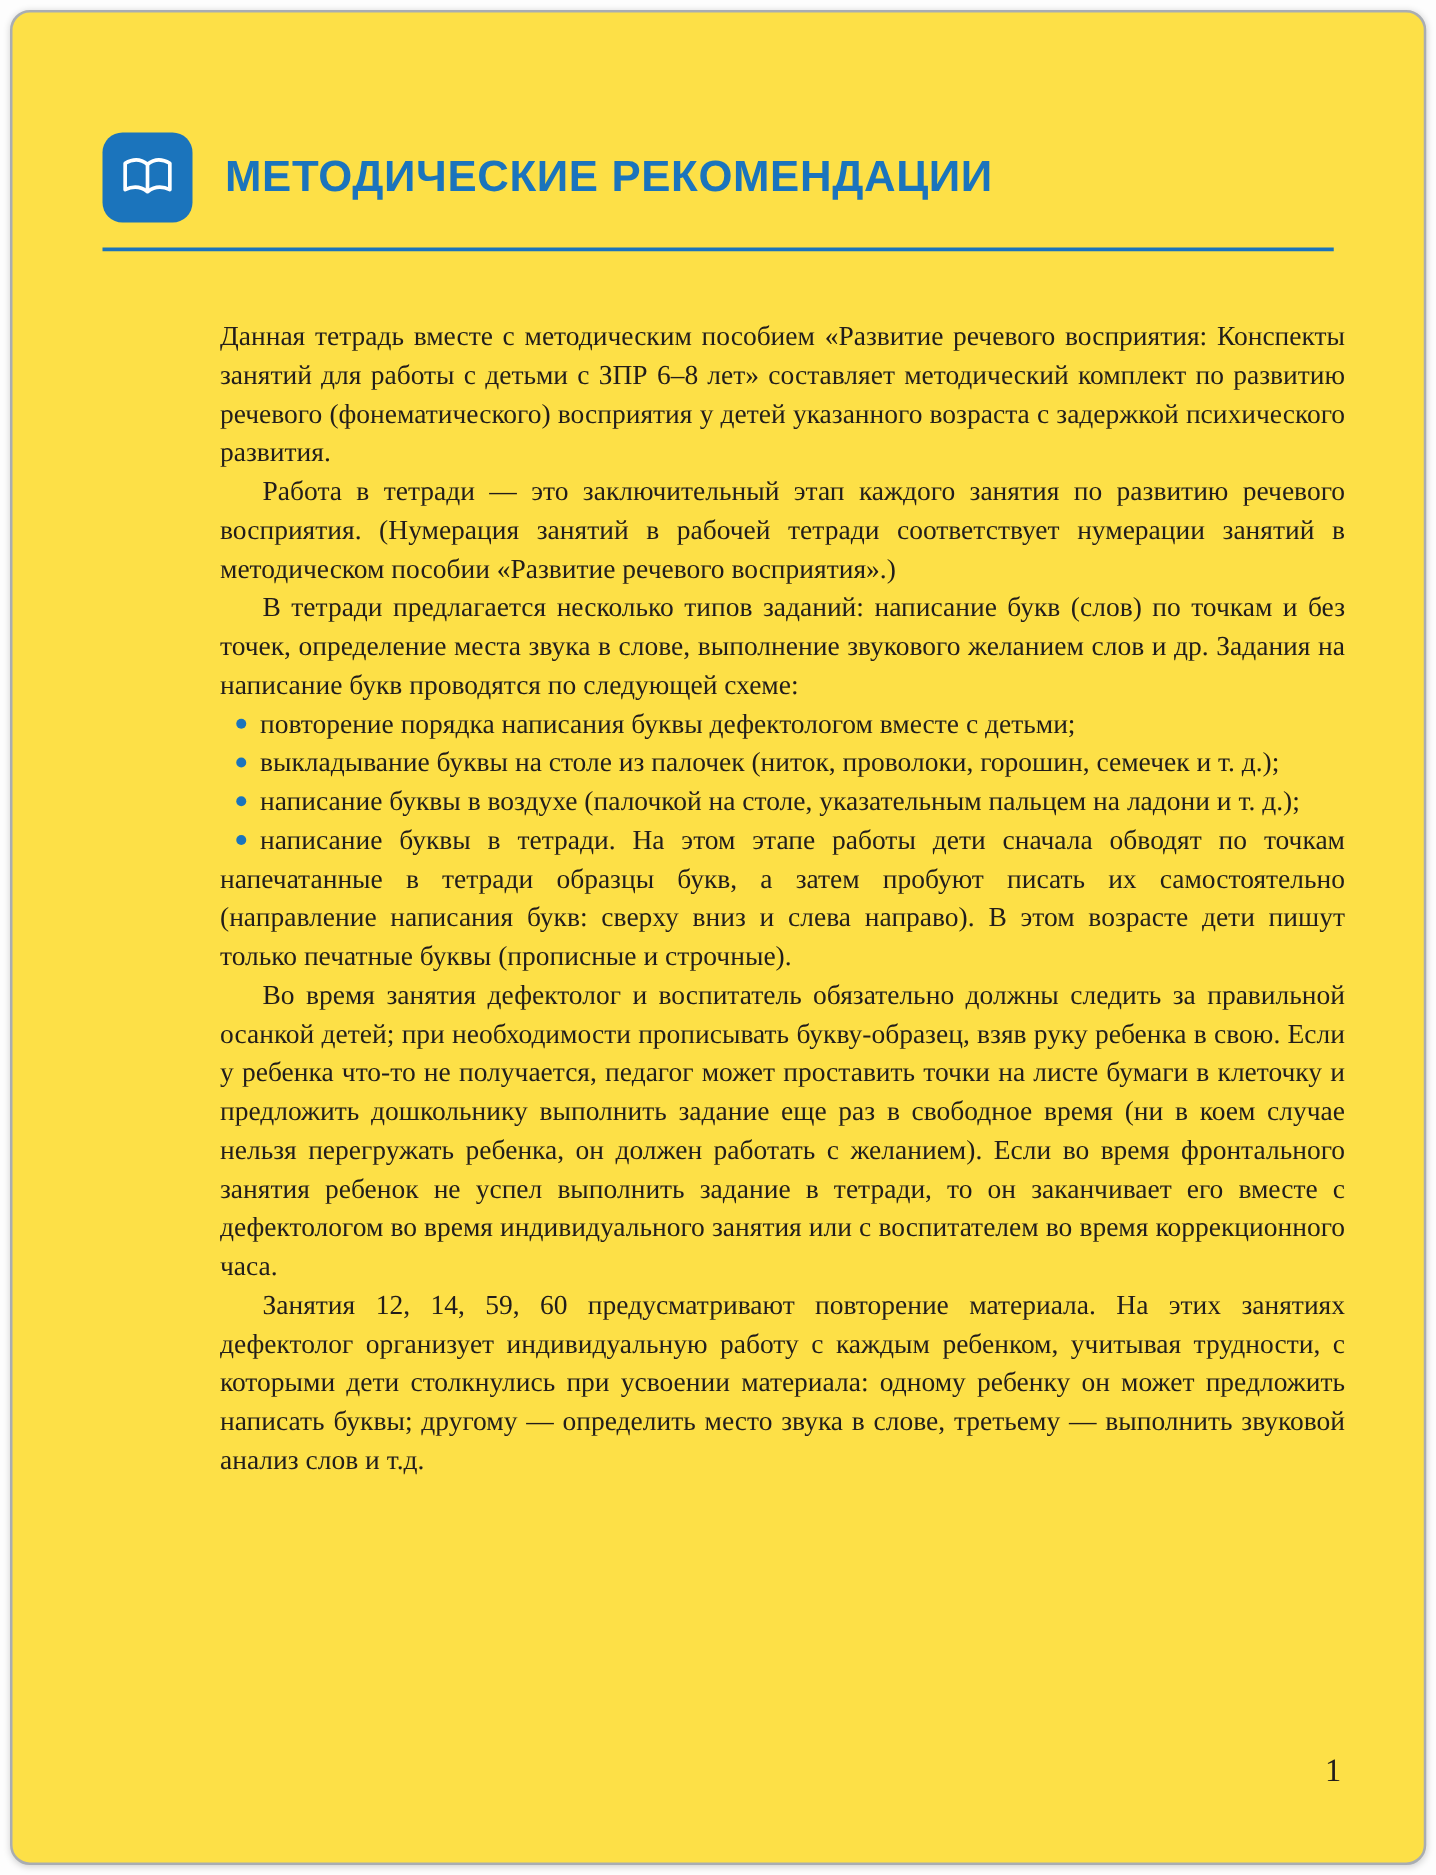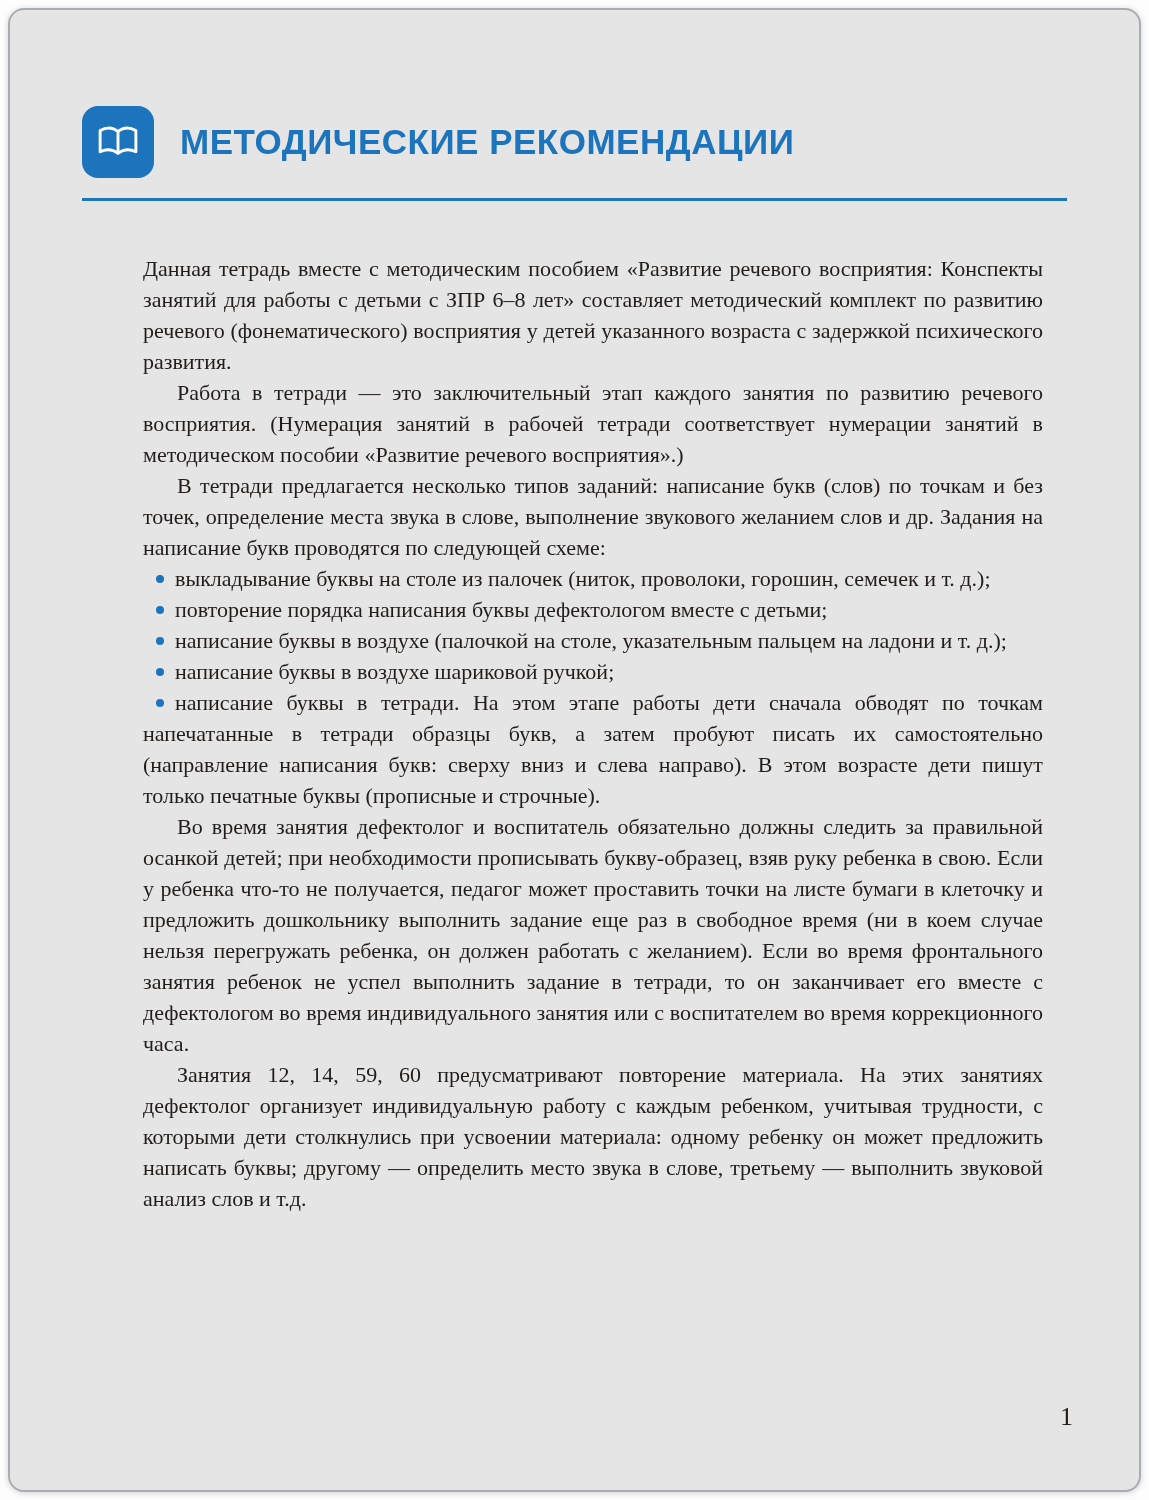--- a/index.html
+++ b/index.html
@@ -7,21 +7,21 @@
     --text:#221d1b;
     --border:#a9adb2;
   }
   *{box-sizing:border-box;}
   html,body{margin:0;padding:0;background:#fdfdfd;}
   .page{
     position:relative;
     width:1133px;
     height:1484px;
     margin:8px auto;
-    background:#e5e5e5;
+    background:#fde047;
     border:2px solid var(--border);
     border-radius:16px;
     box-shadow:0 1px 6px rgba(0,0,0,.18);
     padding:96px 60px 0 72px;
     font-family:"Liberation Serif","DejaVu Serif",serif;
     color:var(--text);
   }
   .doc-header{
     display:flex;
     align-items:center;
@@ -48,21 +48,21 @@
     white-space:nowrap;
   }
   .rule{
     margin-top:20px;
     height:3px;
     background:var(--accent);
     width:985px;
   }
   main.body-text{
     margin-top:52px;
-    margin-left:61px;
+    margin-left:94px;
     width:900px;
     font-size:22px;
     line-height:31px;
     text-align:justify;
     hyphens:auto;
   }
   main.body-text p{margin:0;}
   p.para.indent{text-indent:34px;}
   p.bullet{text-indent:0;}
   .dot{
@@ -96,24 +96,23 @@
     </div>
     <h1 class="doc-title">МЕТОДИЧЕСКИЕ РЕКОМЕНДАЦИИ</h1>
   </header>
 
   <div class="rule"></div>
 
   <main class="body-text" id="content">
       <p class="para">Данная тетрадь вместе с методическим пособием «Развитие речевого восприятия: Конспекты занятий для работы с детьми с ЗПР 6–8 лет» составляет методический комплект по развитию речевого (фонематического) восприятия у детей указанного возраста с задержкой психического развития.</p>
       <p class="para indent">Работа в тетради — это заключительный этап каждого занятия по развитию речевого восприятия. (Нумерация занятий в рабочей тетради соответствует нумерации занятий в методическом пособии «Развитие речевого восприятия».)</p>
       <p class="para indent">В тетради предлагается несколько типов заданий: написание букв (слов) по точкам и без точек, определение места звука в слове, выполнение звукового желанием слов и др. Задания на написание букв проводятся по следующей схеме:</p>
+      <p class="bullet"><span class="dot"></span>повторение порядка написания буквы дефектологом вместе с детьми;</p>
       <p class="bullet"><span class="dot"></span>выкладывание буквы на столе из палочек (ниток, проволоки, горошин, семечек и т. д.);</p>
-      <p class="bullet"><span class="dot"></span>повторение порядка написания буквы дефектологом вместе с детьми;</p>
       <p class="bullet"><span class="dot"></span>написание буквы в воздухе (палочкой на столе, указательным пальцем на ладони и т. д.);</p>
-      <p class="bullet"><span class="dot"></span>написание буквы в воздухе шариковой ручкой;</p>
       <p class="bullet"><span class="dot"></span>написание буквы в тетради. На этом этапе работы дети сначала обводят по точкам напечатанные в тетради образцы букв, а затем пробуют писать их самостоятельно (направление написания букв: сверху вниз и слева направо). В этом возрасте дети пишут только печатные буквы (прописные и строчные).</p>
       <p class="para indent">Во время занятия дефектолог и воспитатель обязательно должны следить за правильной осанкой детей; при необходимости прописывать букву-образец, взяв руку ребенка в свою. Если у ребенка что-то не получается, педагог может проставить точки на листе бумаги в клеточку и предложить дошкольнику выполнить задание еще раз в свободное время (ни в коем случае нельзя перегружать ребенка, он должен работать с желанием). Если во время фронтального занятия ребенок не успел выполнить задание в тетради, то он заканчивает его вместе с дефектологом во время индивидуального занятия или с воспитателем во время коррекционного часа.</p>
       <p class="para indent">Занятия 12, 14, 59, 60 предусматривают повторение материала. На этих занятиях дефектолог организует индивидуальную работу с каждым ребенком, учитывая трудности, с которыми дети столкнулись при усвоении материала: одному ребенку он может предложить написать буквы; другому — определить место звука в слове, третьему — выполнить звуковой анализ слов и т.д.</p>
     </main>
 
   <div class="page-number">1</div>
 
 </div>
 
 </body></html>

